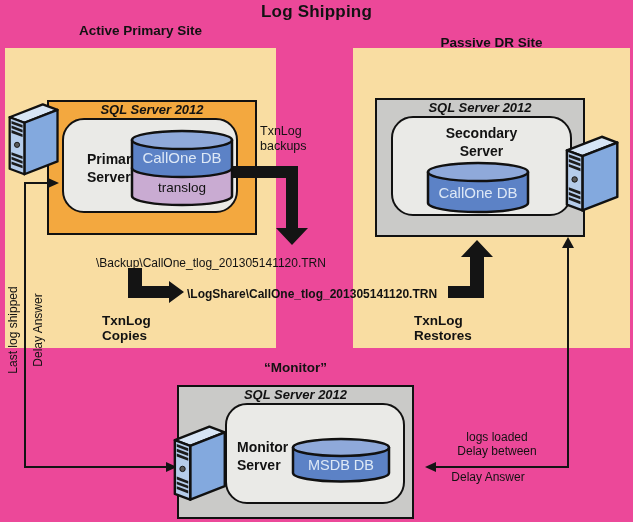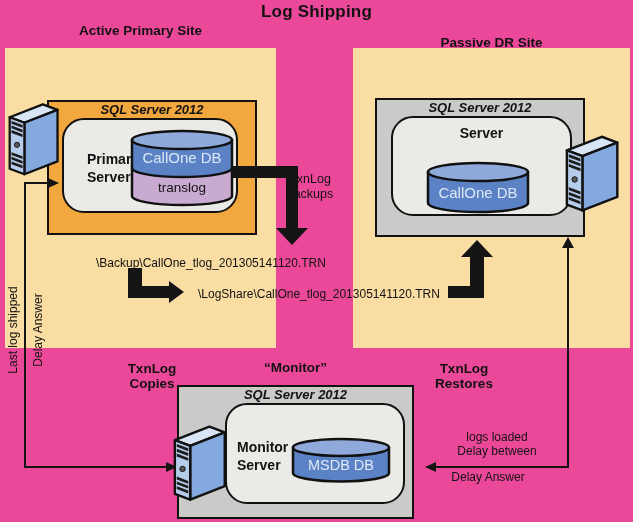--- a/index.html
+++ b/index.html
@@ -12,21 +12,21 @@
   .title{width:633px;top:2px;left:0;text-align:center;font-size:17px;font-weight:bold;letter-spacing:.2px;}
   .site-header{top:23px;text-align:center;font-size:13.5px;font-weight:bold;}
   .quote-label{text-align:center;font-size:13.5px;font-weight:bold;}
   .outer-box{border:2.5px solid #111;box-sizing:border-box;}
   .src-fill{background:#F3A83F;}
   .gray-fill{background:#CACAC8;}
   .inner-box{background:#EAEAE7;border:2.5px solid #111;border-radius:22px;box-sizing:border-box;}
   .sql-label{text-align:center;font-size:13px;font-weight:bold;font-style:italic;}
   .server-label{font-size:14px;font-weight:bold;line-height:18px;}
   .server-label.centered{text-align:center;}
-  .flow-label{font-size:12.5px;line-height:14.5px;text-align:center;margin-top:48px;}
+  .flow-label{font-size:12.5px;line-height:14.5px;text-align:left;}
   .flow-label.bold{font-weight:bold;font-size:13.5px;line-height:15px;}
   .path-label{font-size:12px;white-space:nowrap;}
   .vert-label{font-size:12px;white-space:nowrap;transform:translate(-50%,-50%) rotate(-90deg);}
   .delay-label{font-size:12px;line-height:13.5px;text-align:center;}
   svg .outline{stroke:#111;stroke-width:2.5;stroke-linejoin:round;}
   svg text{font-family:"Liberation Sans",sans-serif;}
 </style>
 </head>
 <body>
 
@@ -44,20 +44,21 @@
   <div class="abs inner-box" style="left:62px;top:118px;width:176px;height:95px;"></div>
   <div class="abs server-label" style="left:87px;top:150px;">
     <div>Primary</div>
     <div>Server</div>
   </div>
 
   <div class="abs outer-box gray-fill" style="left:375px;top:98px;width:210px;height:139px;"></div>
   <div class="abs sql-label" style="left:375px;top:100px;width:210px;">SQL Server 2012</div>
   <div class="abs inner-box" style="left:391px;top:116px;width:181px;height:100px;"></div>
   <div class="abs server-label centered" style="left:391px;top:124px;width:181px;">
+    <div>Secondary</div>
     <div>Server</div>
   </div>
 
   <div class="abs quote-label" style="left:177px;top:360px;width:237px;">“Monitor”</div>
   <div class="abs outer-box gray-fill" style="left:177px;top:385px;width:237px;height:134px;"></div>
   <div class="abs sql-label" style="left:177px;top:387px;width:237px;">SQL Server 2012</div>
   <div class="abs inner-box" style="left:225px;top:403px;width:180px;height:101px;"></div>
   <div class="abs server-label" style="left:237px;top:438px;">
     <div>Monitor</div>
     <div>Server</div>
@@ -117,21 +118,21 @@
       <ellipse class="outline" cx="49" cy="8.5" rx="48" ry="8.5" fill="#8FA9DA"></ellipse>
       <text x="49" y="31" text-anchor="middle" font-size="14.5" fill="#DDE8F6">MSDB DB</text>
     </g>
   </svg>
 
   <div class="abs flow-label" style="left:260px;top:124px;width:100px;">
     <div>TxnLog</div>
     <div>backups</div>
   </div>
   <div class="abs path-label" style="left:96px;top:256px;">\Backup\CallOne_tlog_201305141120.TRN</div>
-  <div class="abs path-label" style="left:198px;top:287px;">\LogShare\CallOne_tlog_201305141120.TRN</div>
+  <div class="abs path-label" style="left:187px;top:287px;font-weight:bold;">\LogShare\CallOne_tlog_201305141120.TRN</div>
   <div class="abs flow-label bold" style="left:102px;top:313px;width:100px;">
     <div>TxnLog</div>
     <div>Copies</div>
   </div>
   <div class="abs flow-label bold" style="left:414px;top:313px;width:100px;">
     <div>TxnLog</div>
     <div>Restores</div>
   </div>
 
   <div class="abs vert-label" style="left:13px;top:330px;">Last log shipped</div>

